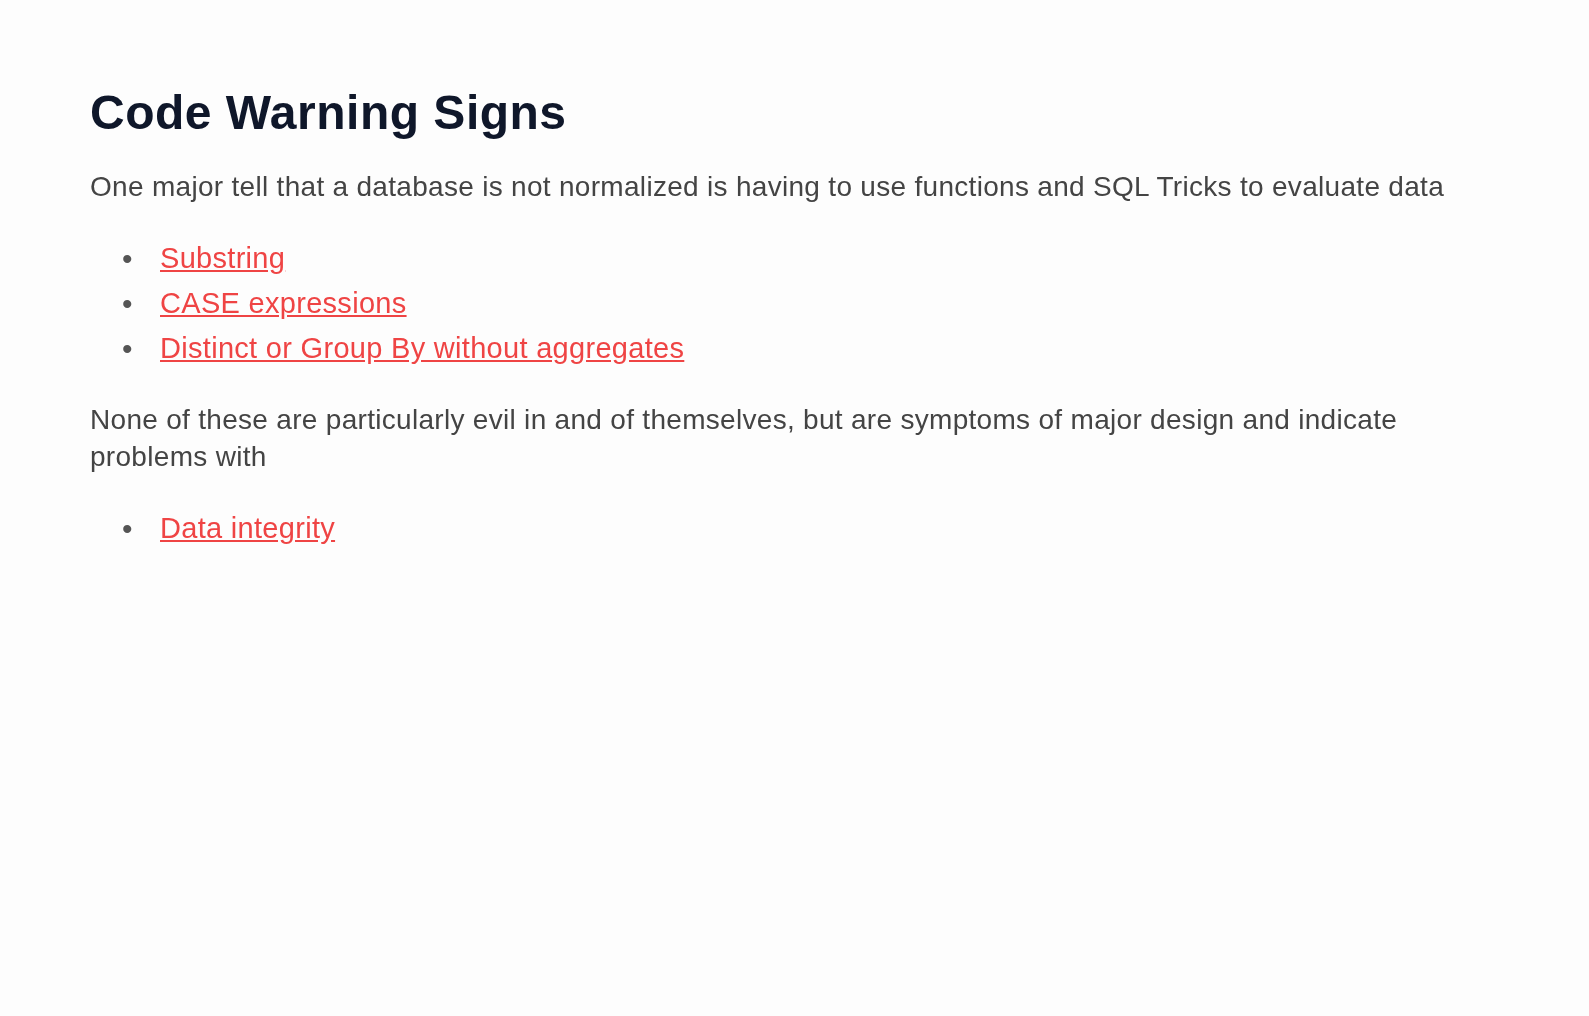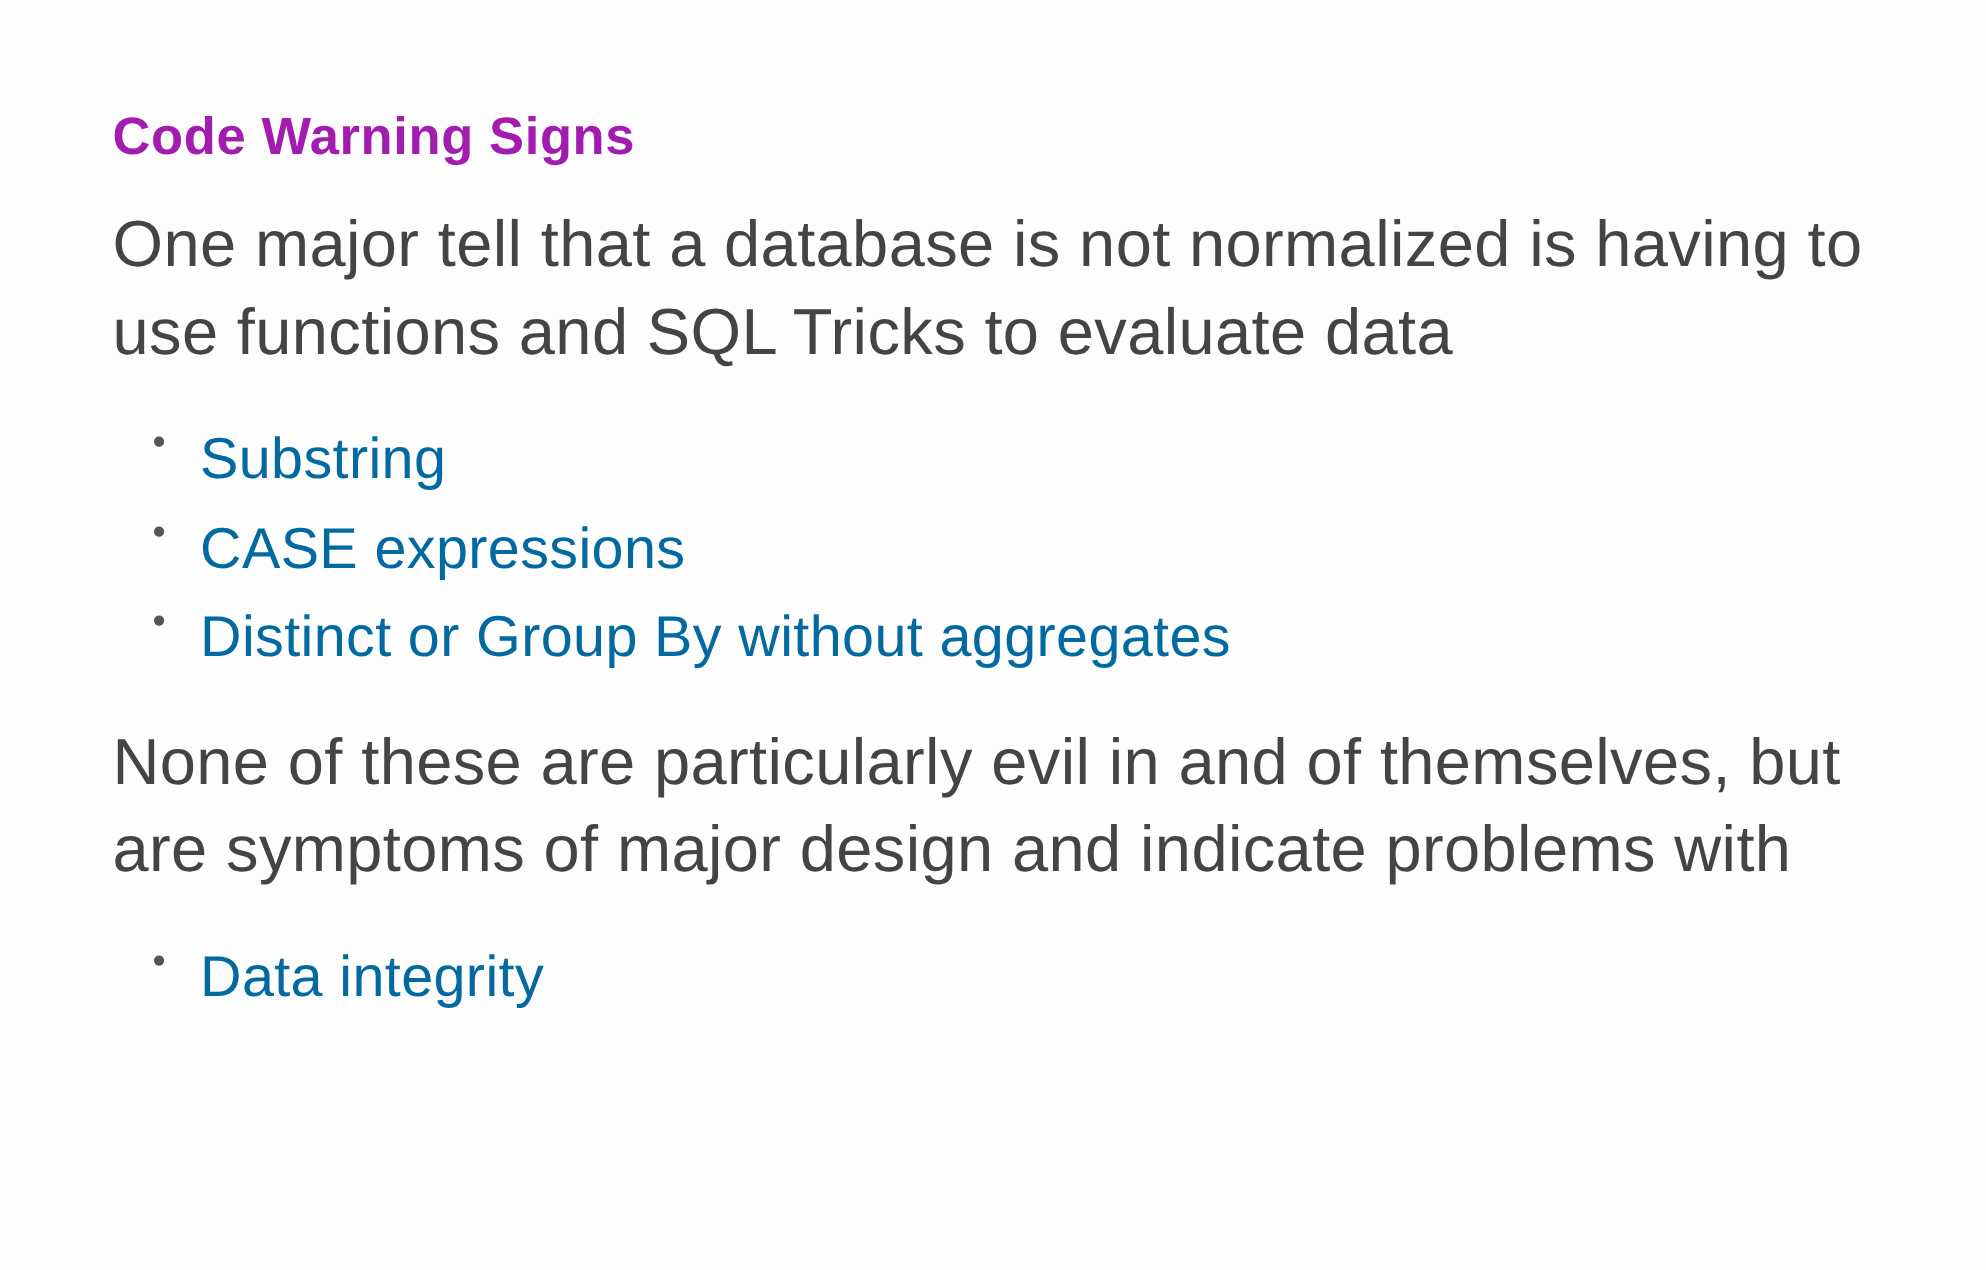--- a/index.html
+++ b/index.html
@@ -9,45 +9,46 @@
     }
     body {
       width: 1589px;
       height: 1016px;
       background: #fdfdfd;
       font-family: Arial, Helvetica, sans-serif;
       padding: 85px 90px 0 90px;
       color: #3a3a3a;
     }
     .slide-title {
-      color: #a21caf;
-      font-size: 42px;
+      color: #0f172a;
+      font-size: 48px;
       font-weight: bold;
       margin-bottom: 28px;
       letter-spacing: 0.5px;
     }
     .body-text {
-      font-size: 52px;
+      font-size: 28px;
       color: #444444;
       line-height: 1.35;
       margin-bottom: 30px;
       letter-spacing: 0.3px;
     }
     ul.bullet-list {
       list-style: none;
       padding-left: 50px;
       margin-bottom: 30px;
     }
     ul.bullet-list li {
-      font-size: 46px;
-      color: #0369a1;
+      font-size: 29px;
+      color: #ef4444;
       line-height: 1.55;
       position: relative;
       padding-left: 20px;
       letter-spacing: 0.3px;
+      text-decoration: underline;
     }
     ul.bullet-list li::before {
       content: "•";
       position: absolute;
       left: -18px;
       color: #555555;
       font-size: 30px;
     }
   </style>
 </head>

